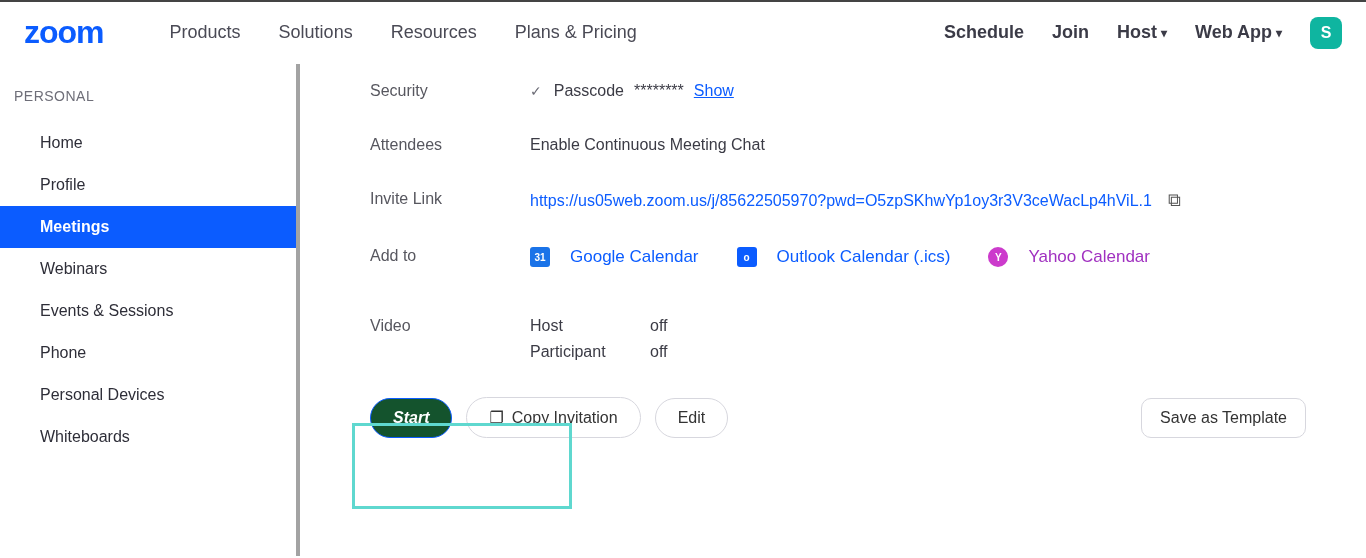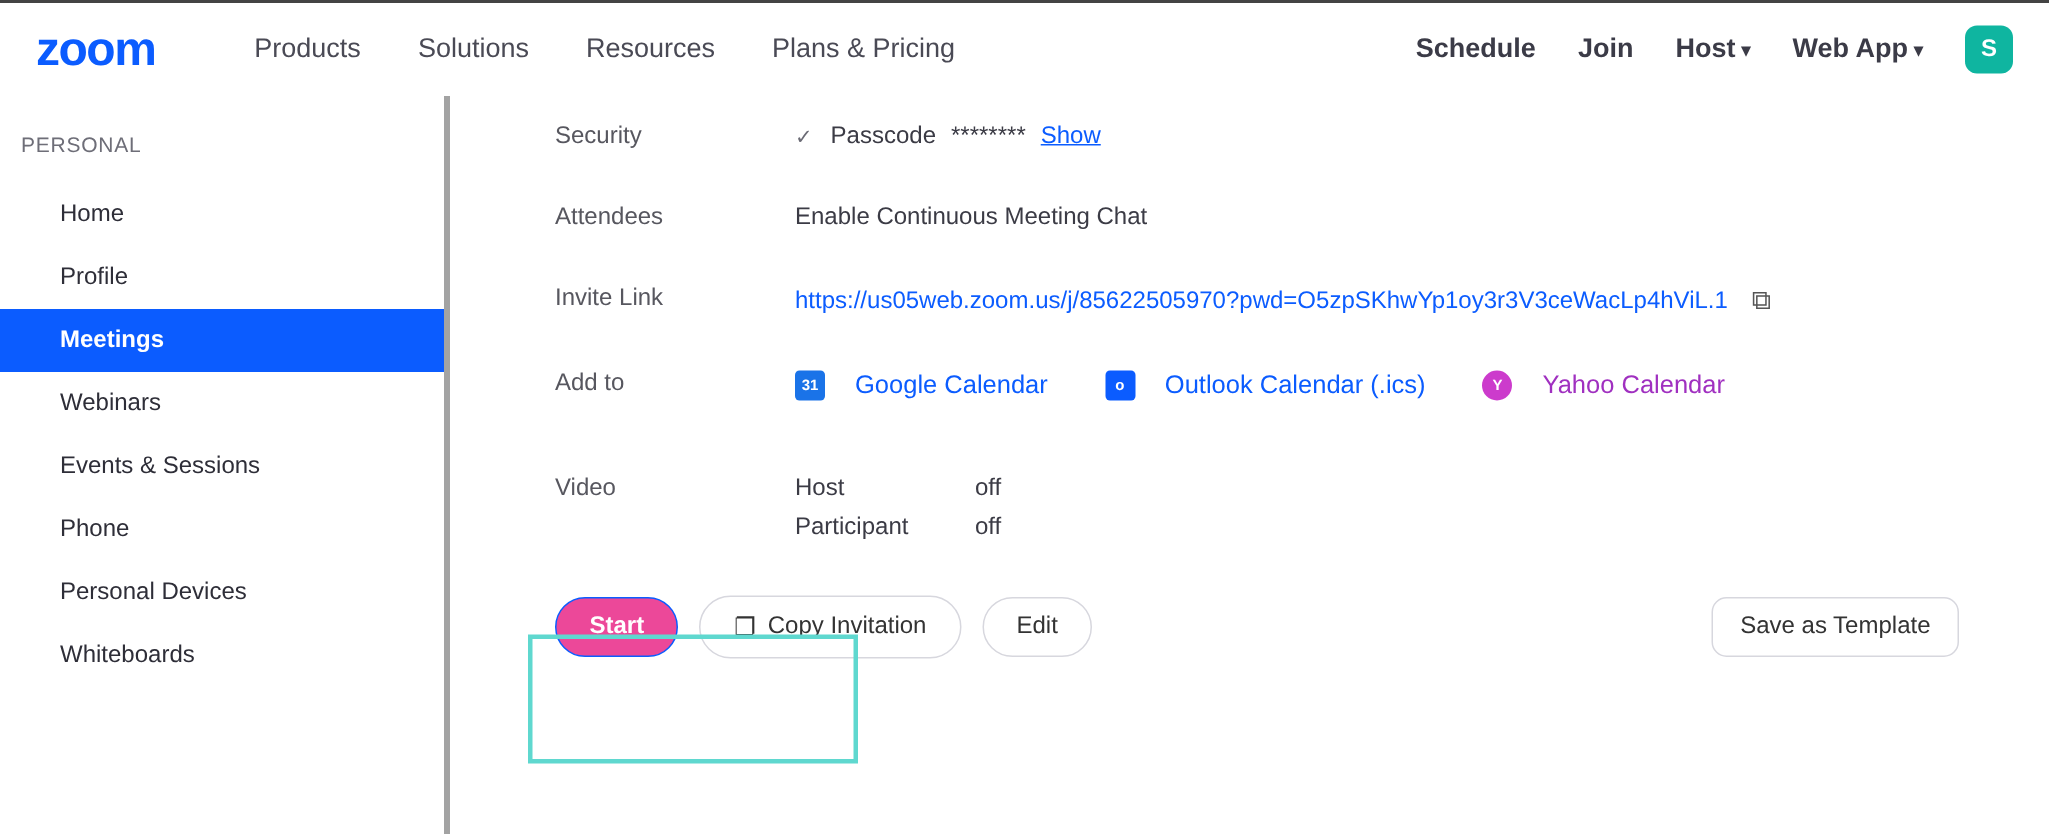--- a/index.html
+++ b/index.html
@@ -172,24 +172,25 @@
     font-size: 16px;
     border: 1px solid #d7d7de;
     background: #fff;
     color: #333;
     cursor: pointer;
     display: inline-flex;
     align-items: center;
     gap: 8px;
   }
   .btn.primary {
-    background: #ec4899;
+    background: #14532d;
     color: #fff;
     border-color: #0b5cff;
     font-weight: 600;
+    font-style: italic;
   }
   .save-template {
     margin-left: auto;
     border-radius: 10px;
     padding: 10px 18px;
   }
   .highlight-box {
     position: absolute;
     border: 3px solid #5fd8cf;
     pointer-events: none;

